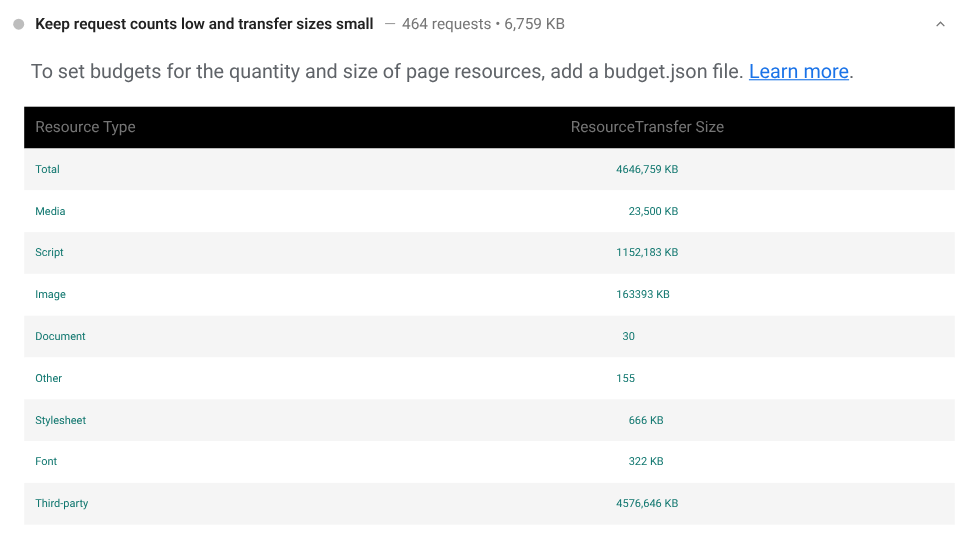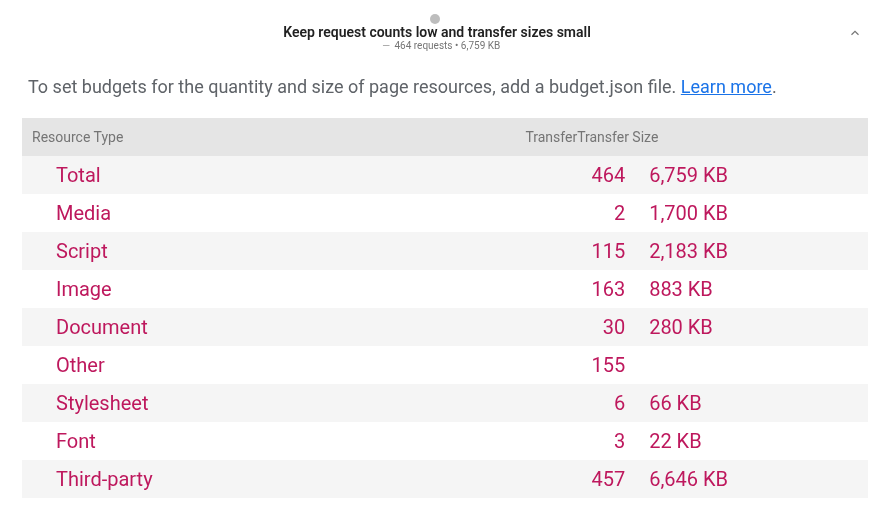--- a/index.html
+++ b/index.html
@@ -13,39 +13,38 @@
       color: #212121;
       background: #fff;
       width: 880px;
       padding: 12px 12px 12px 6px;
     }
     .audit-header {
       display: flex;
       align-items: center;
       padding: 2px 0 2px 0;
       position: relative;
-      flex-direction: column;
     }
     .status-dot {
       width: 10px;
       height: 10px;
       border-radius: 50%;
       background: #bdbdbd;
       margin-right: 10px;
       margin-left: 6px;
       flex-shrink: 0;
     }
     .audit-title {
       font-weight: 600;
       color: #212121;
       font-size: 14px;
     }
     .audit-summary {
       color: #757575;
-      font-size: 10px;
+      font-size: 14px;
       margin-left: 4px;
     }
     .dash-sep {
       color: #9e9e9e;
       margin: 0 2px;
     }
     .chevron {
       position: absolute;
       right: 6px;
       top: 50%;
@@ -69,21 +68,21 @@
     }
     .description a {
       color: #1a73e8;
       text-decoration: underline;
     }
     .table {
       width: 100%;
       padding-left: 16px;
     }
     .thead .row {
-      background: #e5e5e5;
+      background: #000000;
     }
     .row {
       display: flex;
       align-items: center;
       height: 38px;
       padding: 0 10px;
     }
     .tbody .row:nth-child(odd) {
       background: #f5f5f5;
     }
@@ -100,23 +99,22 @@
     }
     .col-size {
       flex: 1;
     }
     .thead .cell {
       color: #757575;
       font-weight: 400;
       font-size: 14px;
     }
     .tbody .cell {
-      color: #be185d;
-      font-size: 20px;
-      margin-left: 24px;
+      color: #0f766e;
+      font-size: 10px;
     }
   </style>
 </head>
 <body>
 
 <div class="audit-header">
   <span class="status-dot"></span>
   <span class="audit-title">Keep request counts low and transfer sizes small</span>
   <span class="audit-summary">
     &nbsp;<span class="dash-sep">—</span>
@@ -132,49 +130,48 @@
 </div>
 
 <div class="description">
   <span>To set budgets for the quantity and size of page resources, add a budget.json file. </span><a href="#">Learn more</a><span>.</span>
 </div>
 
 <div class="table">
   <div class="thead">
     <div class="row">
       <div class="cell col-type">Resource Type</div>
-      <div class="cell col-requests">Transfer</div>
+      <div class="cell col-requests">Resource</div>
       <div class="cell col-size">Transfer Size</div>
     </div>
   </div>
   <div class="tbody">
     <div class="row">
       <div class="cell col-type">Total</div>
       <div class="cell col-requests">464</div>
       <div class="cell col-size">6,759 KB</div>
     </div>
     <div class="row">
       <div class="cell col-type">Media</div>
       <div class="cell col-requests">2</div>
-      <div class="cell col-size">1,700 KB</div>
+      <div class="cell col-size">3,500 KB</div>
     </div>
     <div class="row">
       <div class="cell col-type">Script</div>
       <div class="cell col-requests">115</div>
       <div class="cell col-size">2,183 KB</div>
     </div>
     <div class="row">
       <div class="cell col-type">Image</div>
       <div class="cell col-requests">163</div>
-      <div class="cell col-size">883 KB</div>
+      <div class="cell col-size">393 KB</div>
     </div>
     <div class="row">
       <div class="cell col-type">Document</div>
       <div class="cell col-requests">30</div>
-      <div class="cell col-size">280 KB</div>
     </div>
     <div class="row">
       <div class="cell col-type">Other</div>
       <div class="cell col-requests">155</div>
     </div>
     <div class="row">
       <div class="cell col-type">Stylesheet</div>
       <div class="cell col-requests">6</div>
       <div class="cell col-size">66 KB</div>
     </div>

